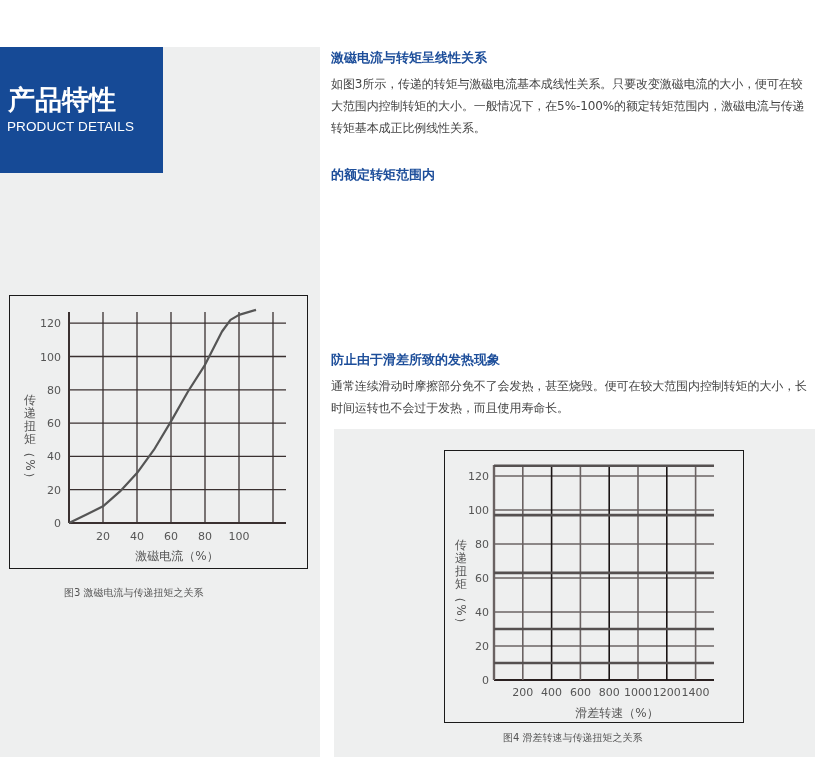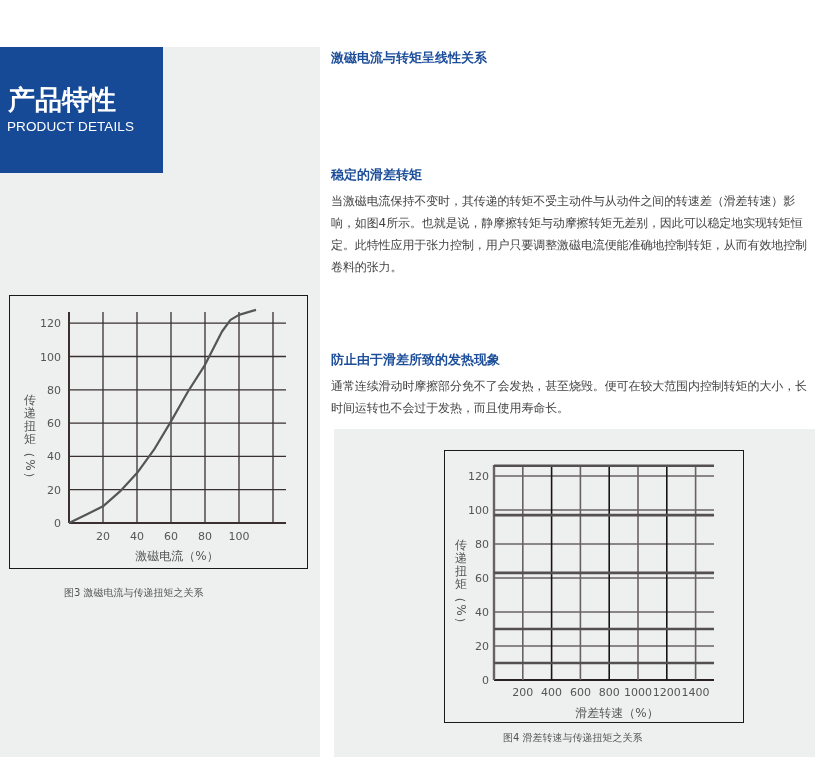--- a/index.html
+++ b/index.html
@@ -24,24 +24,24 @@
 <div class="panel-left"></div>
 <div class="panel-right"></div>
 
 <div class="brand-box">
   <div class="brand-cn">产品特性</div>
   <div class="brand-en">PRODUCT DETAILS</div>
 </div>
 
 <div class="section" style="top:49px;">
   <h3>激磁电流与转矩呈线性关系</h3>
+  <p>如图3所示，传递的转矩与激磁电流基本成线性关系。只要改变激磁电流的大小，便可在较大范围内控制转矩的大小。一般情况下，在5%-100%的额定转矩范围内，激磁电流与传递转矩基本成正比例线性关系。</p>
 </div>
 <div class="section" style="top:166px;">
-  <h3>稳定的滑差转矩</h3>
-  <p>当激磁电流保持不变时，其传递的转矩不受主动件与从动件之间的转速差（滑差转速）影响，如图4所示。也就是说，静摩擦转矩与动摩擦转矩无差别，因此可以稳定地实现转矩恒定。此特性应用于张力控制，用户只要调整激磁电流便能准确地控制转矩，从而有效地控制卷料的张力。</p>
+  <h3>的额定转矩范围内</h3>
 </div>
 <div class="section" style="top:307px;margin-top:44px;">
   <h3>防止由于滑差所致的发热现象</h3>
   <p>通常连续滑动时摩擦部分免不了会发热，甚至烧毁。便可在较大范围内控制转矩的大小，长时间运转也不会过于发热，而且使用寿命长。</p>
 </div>
 
 <div class="chart-frame" style="left:9px; top:295px; width:299px; height:274px;">
   <svg class="chart-svg" id="chart1" width="299" height="274">
       <line x1="59" x2="276" y1="227" y2="227" stroke="#3a3030" stroke-width="2"></line>
       <text x="51" y="231" font-size="11" text-anchor="end">0</text>

